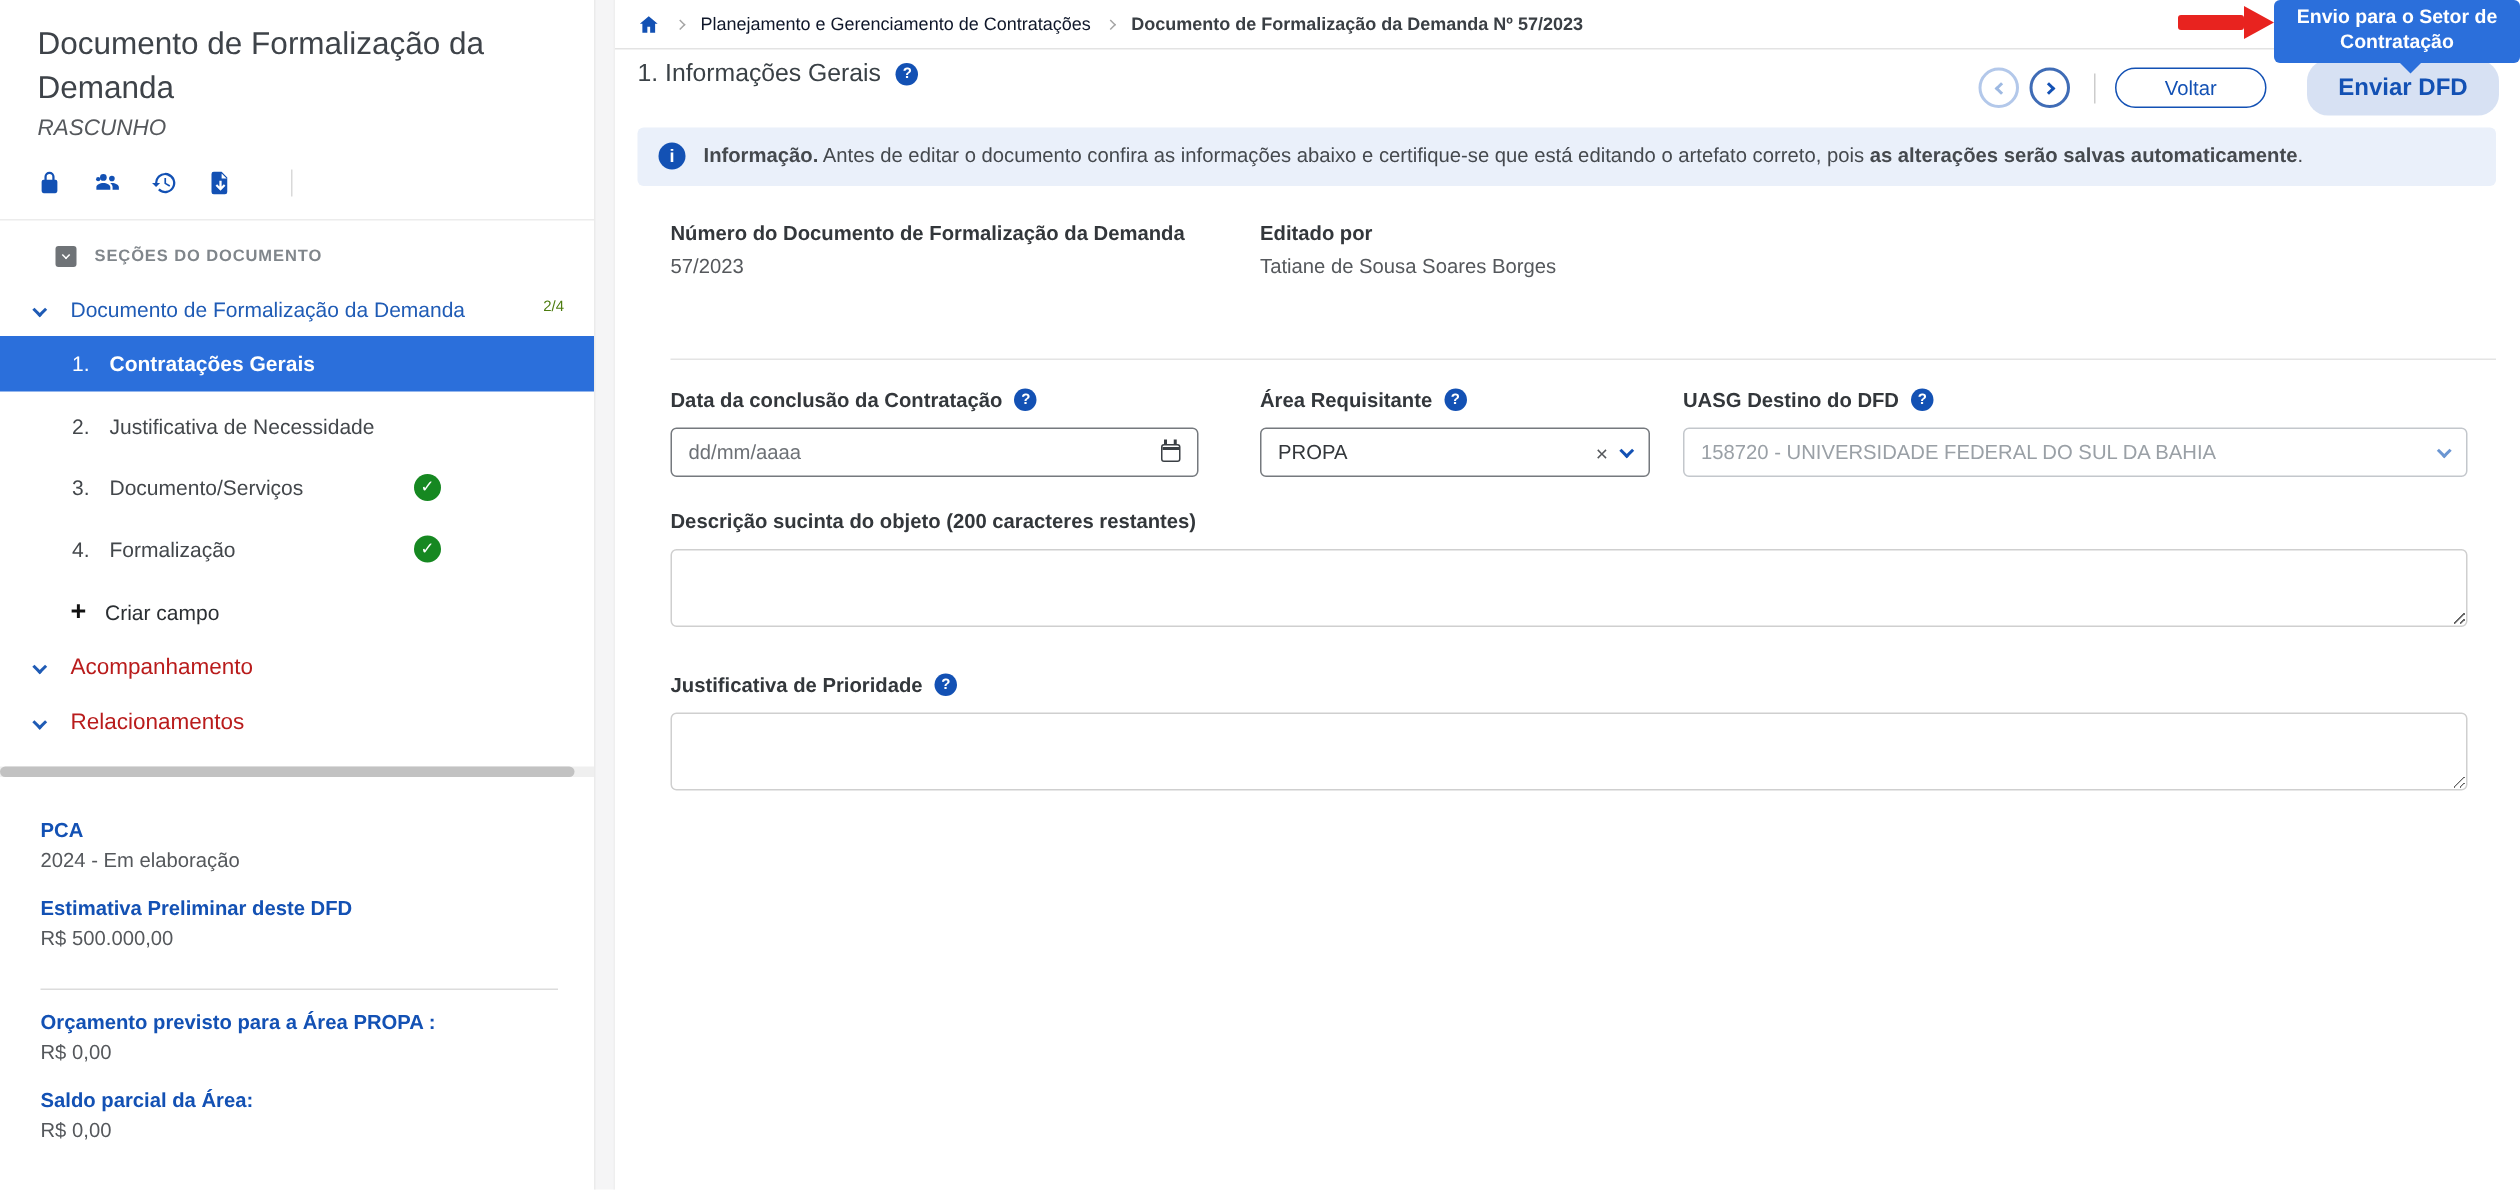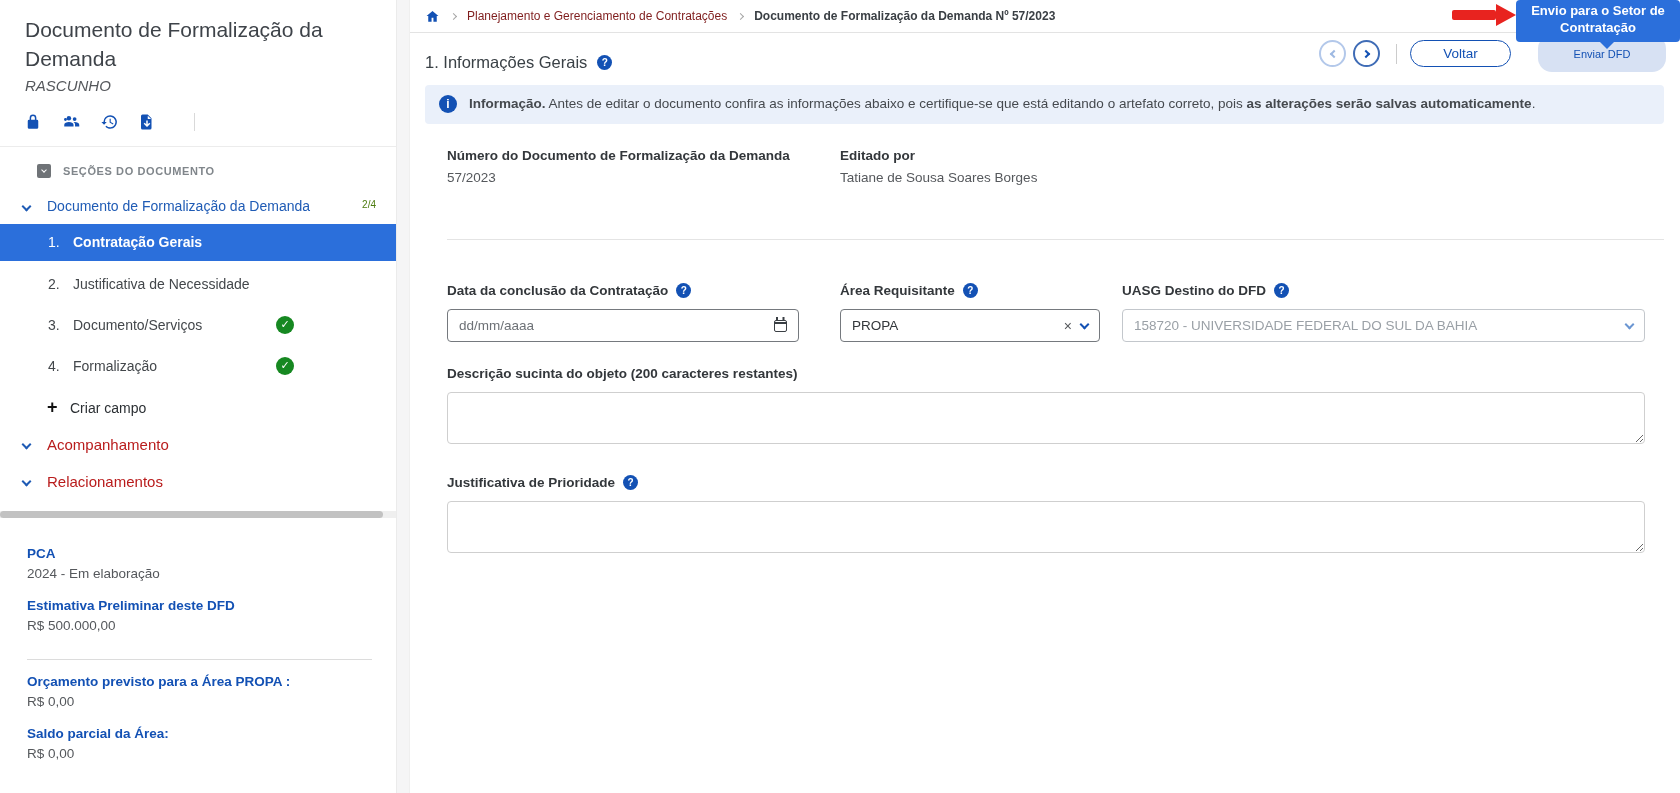--- a/index.html
+++ b/index.html
@@ -52,50 +52,50 @@
   .sum-value{color:#55585c;margin-top:5px;}
   .sum-block{margin-bottom:17px;}
   .sum-divider{border:none;border-top:1px solid #dcdcdc;margin:26px 0 14px;}
 
   
   .main{position:absolute;left:410px;top:0;width:1270px;height:793px;background:#fff;}
   .breadcrumb{display:flex;align-items:center;gap:11px;height:33px;padding-left:15px;border-bottom:1px solid #e3e3e3;font-size:12px;}
   .breadcrumb .home{color:#1351B4;display:flex;cursor:pointer;}
   .breadcrumb .home svg{width:15px;height:15px;fill:#1351B4;}
   .crumb-sep{color:#a5a5a5;margin-top:1px;}
-  .crumb-link{color:#7f1d1d;text-decoration:none;cursor:pointer;}
+  .crumb-link{color:#0f172a;text-decoration:none;cursor:pointer;}
   .crumb-current{color:#3a3f44;font-weight:700;}
 
-  .page-head{display:flex;align-items:flex-end;margin:7px 14px 0 15px;height:32px;}
+  .page-head{display:flex;align-items:flex-start;margin:7px 14px 0 15px;height:32px;}
   .section-title{display:flex;align-items:center;gap:10px;font-size:16.5px;color:#3a4146;}
   .controls{margin-left:auto;display:flex;align-items:center;}
   .nav-circle{width:27px;height:27px;border-radius:50%;background:#fff;display:flex;align-items:center;justify-content:center;cursor:pointer;border:2px solid;padding:0;}
   .nav-circle.prev{border-color:#b3c8ea;color:#9eb9e2;margin-right:7px;}
   .nav-circle.next{border-color:#3f6cb6;color:#1351B4;}
   .nav-circle .chev{width:6px;height:6px;}
   .nav-circle .chev.right{margin-left:-2px;}
   .nav-circle .chev.left{margin-right:-2px;}
   .vdiv{width:1px;height:20px;background:#ccc;margin:0 13px 0 16px;}
   .btn-voltar{width:101px;height:27px;border:1px solid #1351B4;border-radius:14px;background:#fff;color:#1351B4;font-size:13.5px;cursor:pointer;font-family:inherit;}
-  .btn-enviar{width:128px;height:37px;border:none;border-radius:14px;background:#d7e1f3;color:#1351B4;font-size:11px;cursor:pointer;margin-left:27px;font-family:inherit;}
+  .btn-enviar{width:128px;height:37px;border:none;border-radius:14px;background:#d7e1f3;color:#1351B4;font-size:16px;cursor:pointer;margin-left:27px;font-family:inherit;font-weight:bold;}
 
   .banner{margin:13px 16px 0 15px;background:#eaf0fa;border-radius:4px;display:flex;align-items:flex-start;gap:12px;
     padding:11px 14px;font-size:13.5px;color:#45494e;min-height:39px;}
   .info-icon{width:18px;height:18px;border-radius:50%;background:#1351B4;color:#fff;font-weight:700;font-size:12px;
     display:flex;align-items:center;justify-content:center;flex:none;margin-top:-1px;}
 
   .meta-row{display:flex;margin:24px 0 0 37px;font-size:13.5px;}
   .meta-col1{width:393px;}
   .meta-label{font-weight:700;color:#33373b;}
   .meta-value{margin-top:7px;color:#55585c;}
 
   .form-sep{border:none;border-top:1px solid #e4e4e4;margin:54px 16px 0 37px;}
 
   .form{margin:19px 0 0 37px;width:1198px;font-size:13.5px;}
-  .field-label{display:flex;align-items:center;gap:8px;font-weight:700;color:#33373b;margin-bottom:11px;margin-top:24px;}
+  .field-label{display:flex;align-items:center;gap:8px;font-weight:700;color:#33373b;margin-bottom:11px;}
   .row1{display:flex;}
   .f-date{width:352px;margin-right:41px;}
   .f-area{width:260px;margin-right:22px;}
   .f-uasg{width:523px;}
   .input,.select{height:33px;border:1px solid #75797e;border-radius:4px;background:#fff;display:flex;align-items:center;
     padding:0 11px;color:#33373b;width:100%;font-size:13.5px;cursor:pointer;}
   .input input{border:none;outline:none;flex:1;font:inherit;color:#33373b;background:transparent;padding:0;}
   .input input::placeholder{color:#6d7176;}
   .select .sel-value{flex:1;overflow:hidden;white-space:nowrap;text-overflow:ellipsis;}
   .select .clear-x{color:#55585c;font-size:14px;margin-right:9px;cursor:pointer;}
@@ -166,21 +166,21 @@
 
   <nav class="tree">
     <div class="tree-root">
       <span class="chev down"></span>
       <span>Documento de Formalização da Demanda</span>
       <span class="tree-progress">2/4</span>
     </div>
 
     <div class="tree-item active">
       <span class="num">1.</span>
-      <span class="item-label">Contratação Gerais</span>
+      <span class="item-label">Contratações Gerais</span>
     </div>
     <div class="tree-item">
       <span class="num">2.</span>
       <span class="item-label">Justificativa de Necessidade</span>
     </div>
     <div class="tree-item">
       <span class="num">3.</span>
       <span class="item-label">Documento/Serviços</span>
       <span class="check">✓</span>
     </div>

